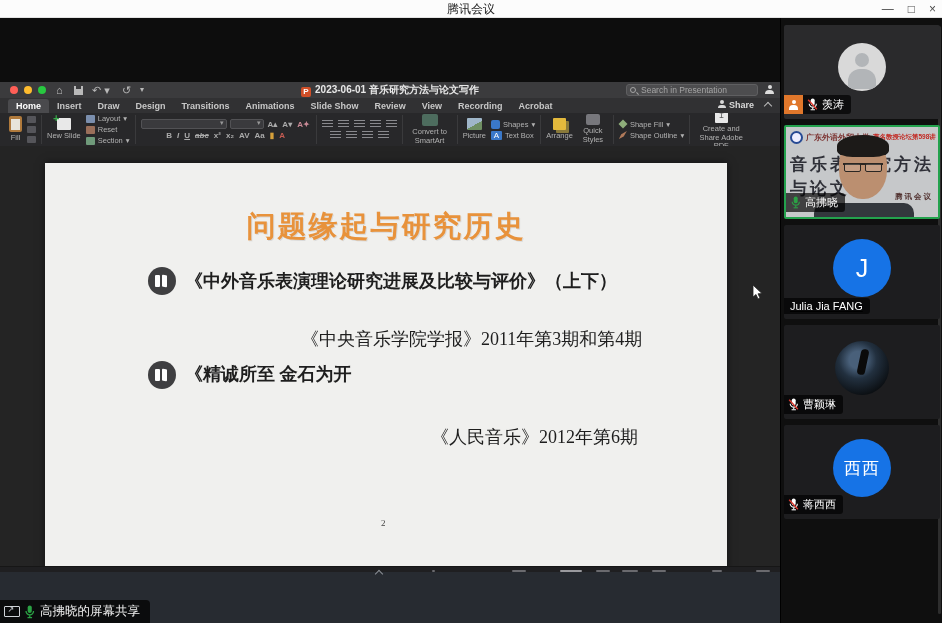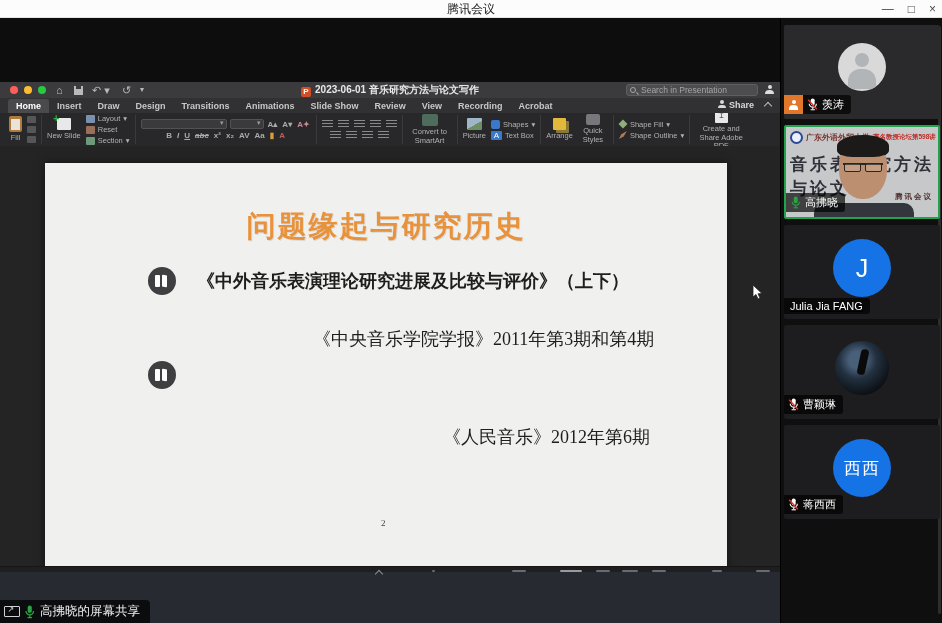--- a/index.html
+++ b/index.html
@@ -91,21 +91,21 @@
   .pen { width:8px; height:8px; background:#b07a5a; clip-path:polygon(0 100%, 30% 40%, 100% 0, 60% 70%); }
   .pdfic { width:13px; height:15px; background:#e8e8e8; border-radius:1px 4px 1px 1px; position:relative; }
   .pdfic::after { content:"↥"; position:absolute; left:3px; top:2px; font-size:9px; color:#555; }
 
   .ppt-canvas { position:relative; height:420px; background:#242424; }
   .slide { position:absolute; left:45px; top:17px; width:682px; height:479px; background:#f0f0ee;
            box-shadow:0 0 8px rgba(0,0,0,.5); }
   .slide-title { position:absolute; left:0; width:100%; top:44px; text-align:center;
                  font-size:29px; font-weight:bold; color:#e8923b; letter-spacing:2px;
                  text-shadow:1px 1px 0 #d9d9d9; }
-  .s-item { position:absolute; font-family:"Liberation Serif", serif; color:#1e1e1e; font-size:18px;margin-left:12px; }
+  .s-item { position:absolute; font-family:"Liberation Serif", serif; color:#1e1e1e; font-size:18px; }
   .bold { font-weight:bold; }
   .book-badge { position:absolute; width:28px; height:28px; border-radius:50%; background:#3f3f41; }
   .book-badge::before { content:""; position:absolute; left:7px; top:8px; width:5px; height:12px;
                         background:#fff; border-radius:1px; }
   .book-badge::after { content:""; position:absolute; left:14px; top:8px; width:5px; height:12px;
                        background:#fff; border-radius:1px; transform:skewY(6deg); }
   .pagenum { position:absolute; left:336px; top:355px; font-size:9px; color:#444; font-family:"Liberation Serif", serif; }
 
   .ppt-status { position:relative; height:7px; background:#1f1f21; border-top:1px solid #161616; }
   .st-dash { position:absolute; top:2.5px; height:2px; background:#6a6a6e; border-radius:1px; }
@@ -333,20 +333,21 @@
 
       <div class="ppt-canvas">
         <div class="slide">
           <div class="slide-title">问题缘起与研究历史</div>
 
           <span class="book-badge" style="left:103px;top:104px"></span>
           <div class="s-item bold" style="left:140px;top:106px">《中外音乐表演理论研究进展及比较与评价》（上下）</div>
           <div class="s-item" style="left:256px;top:164px">《中央音乐学院学报》2011年第3期和第4期</div>
 
           <span class="book-badge" style="left:103px;top:198px"></span>
+          <div class="s-item bold" style="left:140px;top:199px">《精诚所至 金石为开</div>
           <div class="s-item" style="left:386px;top:262px">《人民音乐》2012年第6期</div>
 
           <div class="pagenum">2</div>
         </div>
       </div>
 
       <div class="ppt-status">
         <span class="st-dash" style="left:432px;width:3px"></span>
         <span class="st-dash" style="left:512px;width:14px"></span>
         <span class="st-dash" style="left:560px;width:22px;background:#9a9a9e"></span>

